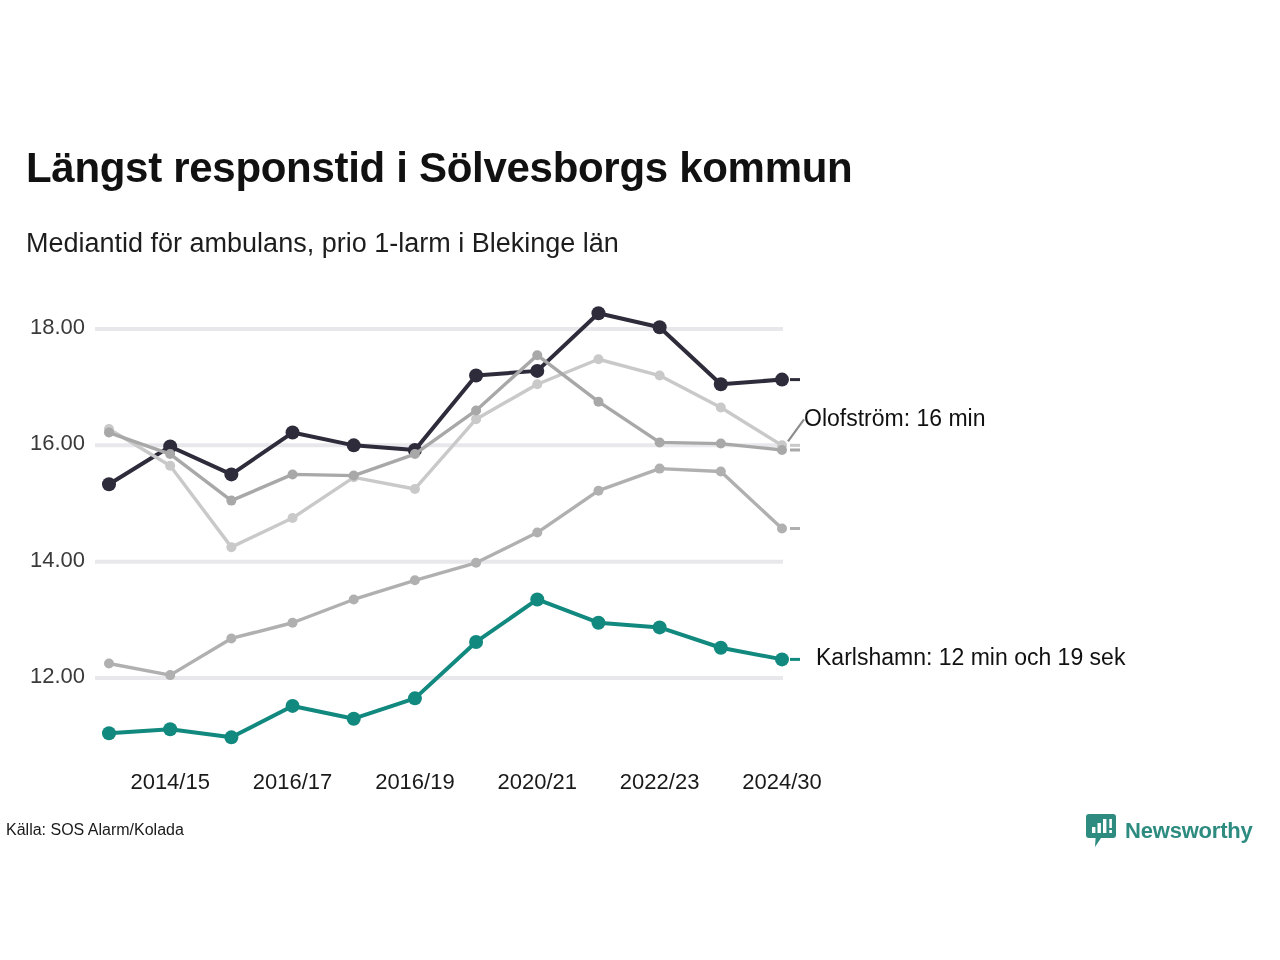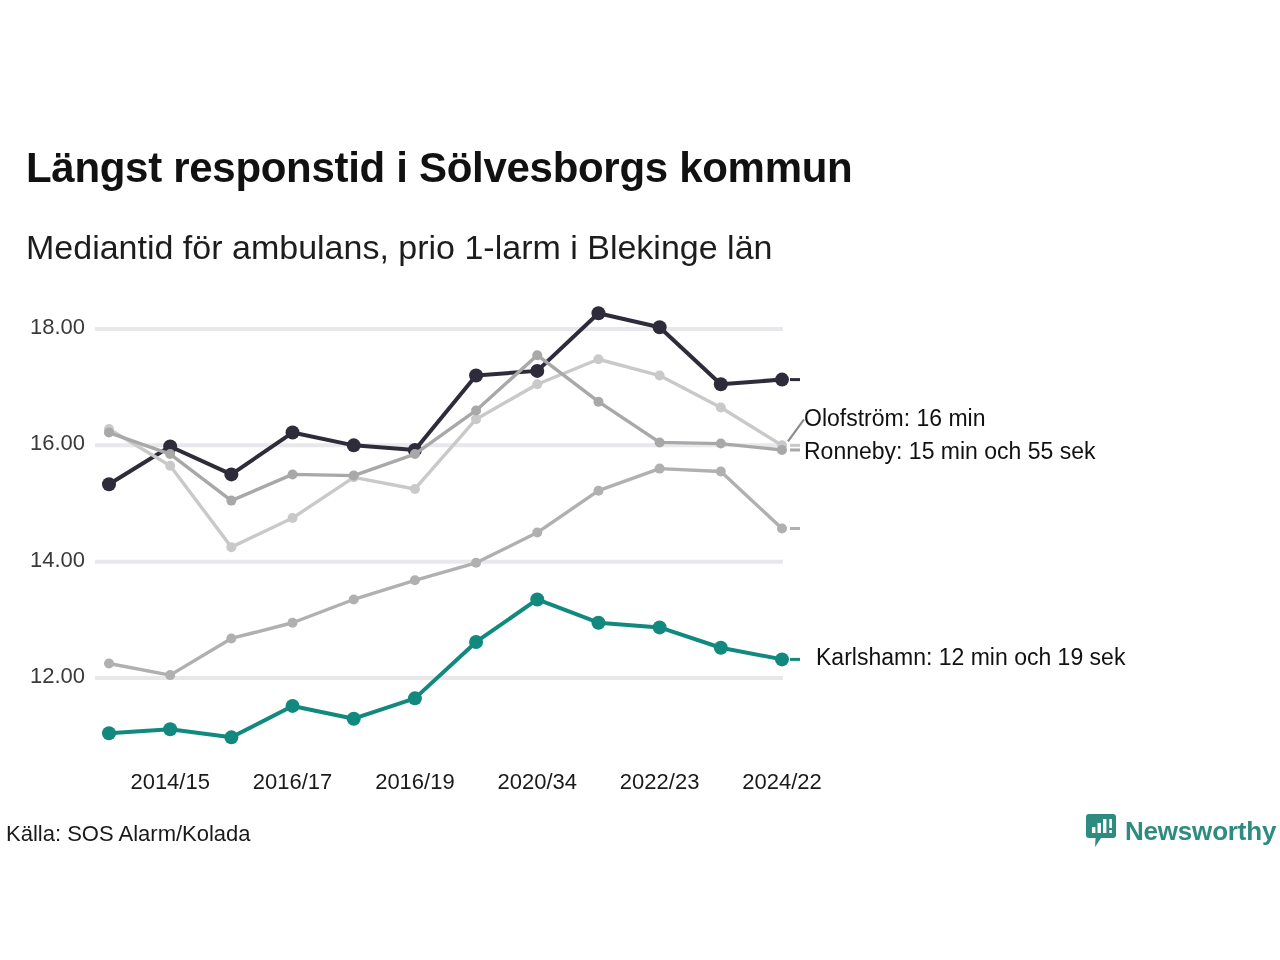--- a/index.html
+++ b/index.html
@@ -13,26 +13,26 @@
   }
   #chart-root{position:absolute;left:0;top:16px;width:1148px;height:960px;}
 
   .title{
     position:absolute;left:26px;top:128px;
     font-size:42px;font-weight:bold;letter-spacing:-0.3px;
     color:#111111;white-space:nowrap;
   }
   .subtitle{
     position:absolute;left:26px;top:212px;
-    font-size:34px;font-weight:normal;
+    font-size:27px;font-weight:normal;
     color:#1d1d1d;white-space:nowrap;
   }
   .source{
     position:absolute;left:6px;top:805px;
-    font-size:22px;color:#1a1a1a;white-space:nowrap;
+    font-size:16px;color:#1a1a1a;white-space:nowrap;
   }
 
   .plot{position:absolute;left:0px;top:0px;width:1280px;height:960px;}
   svg.plot-svg{position:absolute;left:0;top:0;}
 
   .ytick{
     position:absolute;
     font-size:22px;color:#3a3a3a;
     text-align:right;width:100px;
   }
@@ -42,21 +42,21 @@
     text-align:center;width:140px;
   }
   .serieslabel{
     position:absolute;
     font-size:23px;color:#111111;white-space:nowrap;
   }
 
   
   .logo{position:absolute;left:1086px;top:798px;display:flex;align-items:center;gap:9px;}
   .logo-mark{width:30px;height:34px;position:relative;}
-  .logo-text{font-size:26px;font-weight:bold;color:#2d8b80;letter-spacing:-0.2px;}
+  .logo-text{font-size:22px;font-weight:bold;color:#2d8b80;letter-spacing:-0.2px;}
 </style>
 </head>
 <body>
 
 <div id="chart-root">
 
   <div class="title">Längst responstid i Sölvesborgs kommun</div>
   <div class="subtitle">Mediantid för ambulans, prio 1-larm i Blekinge län</div>
 
   <div class="plot">
@@ -169,19 +169,18 @@
     <div class="logo-text">Newsworthy</div>
   </div>
 
 <div class="ytick" style="left: -15px; top: 647px;">12.00</div>
     <div class="ytick" style="left: -15px; top: 530.667px;">14.00</div>
     <div class="ytick" style="left: -15px; top: 414.333px;">16.00</div>
     <div class="ytick" style="left: -15px; top: 298px;">18.00</div>
     <div class="xtick" style="left: 100.182px; top: 753px;">2014/15</div>
     <div class="xtick" style="left: 222.545px; top: 753px;">2016/17</div>
     <div class="xtick" style="left: 344.909px; top: 753px;">2016/19</div>
-    <div class="xtick" style="left: 467.273px; top: 753px;">2020/34</div>
+    <div class="xtick" style="left: 467.273px; top: 753px;">2020/21</div>
     <div class="xtick" style="left: 589.636px; top: 753px;">2022/23</div>
-    <div class="xtick" style="left: 712px; top: 753px;">2024/22</div>
+    <div class="xtick" style="left: 712px; top: 753px;">2024/30</div>
     <div class="serieslabel" style="left: 804px; top: 389.333px;">Olofström: 16 min</div>
-    <div class="serieslabel" style="left: 804px; top: 421.987px;">Ronneby: 15 min och 55 sek</div>
     <div class="serieslabel" style="left: 804px; top: 628.387px; margin-left: 12px;">Karlshamn: 12 min och 19 sek</div>
   </div>
 
 </body></html>

